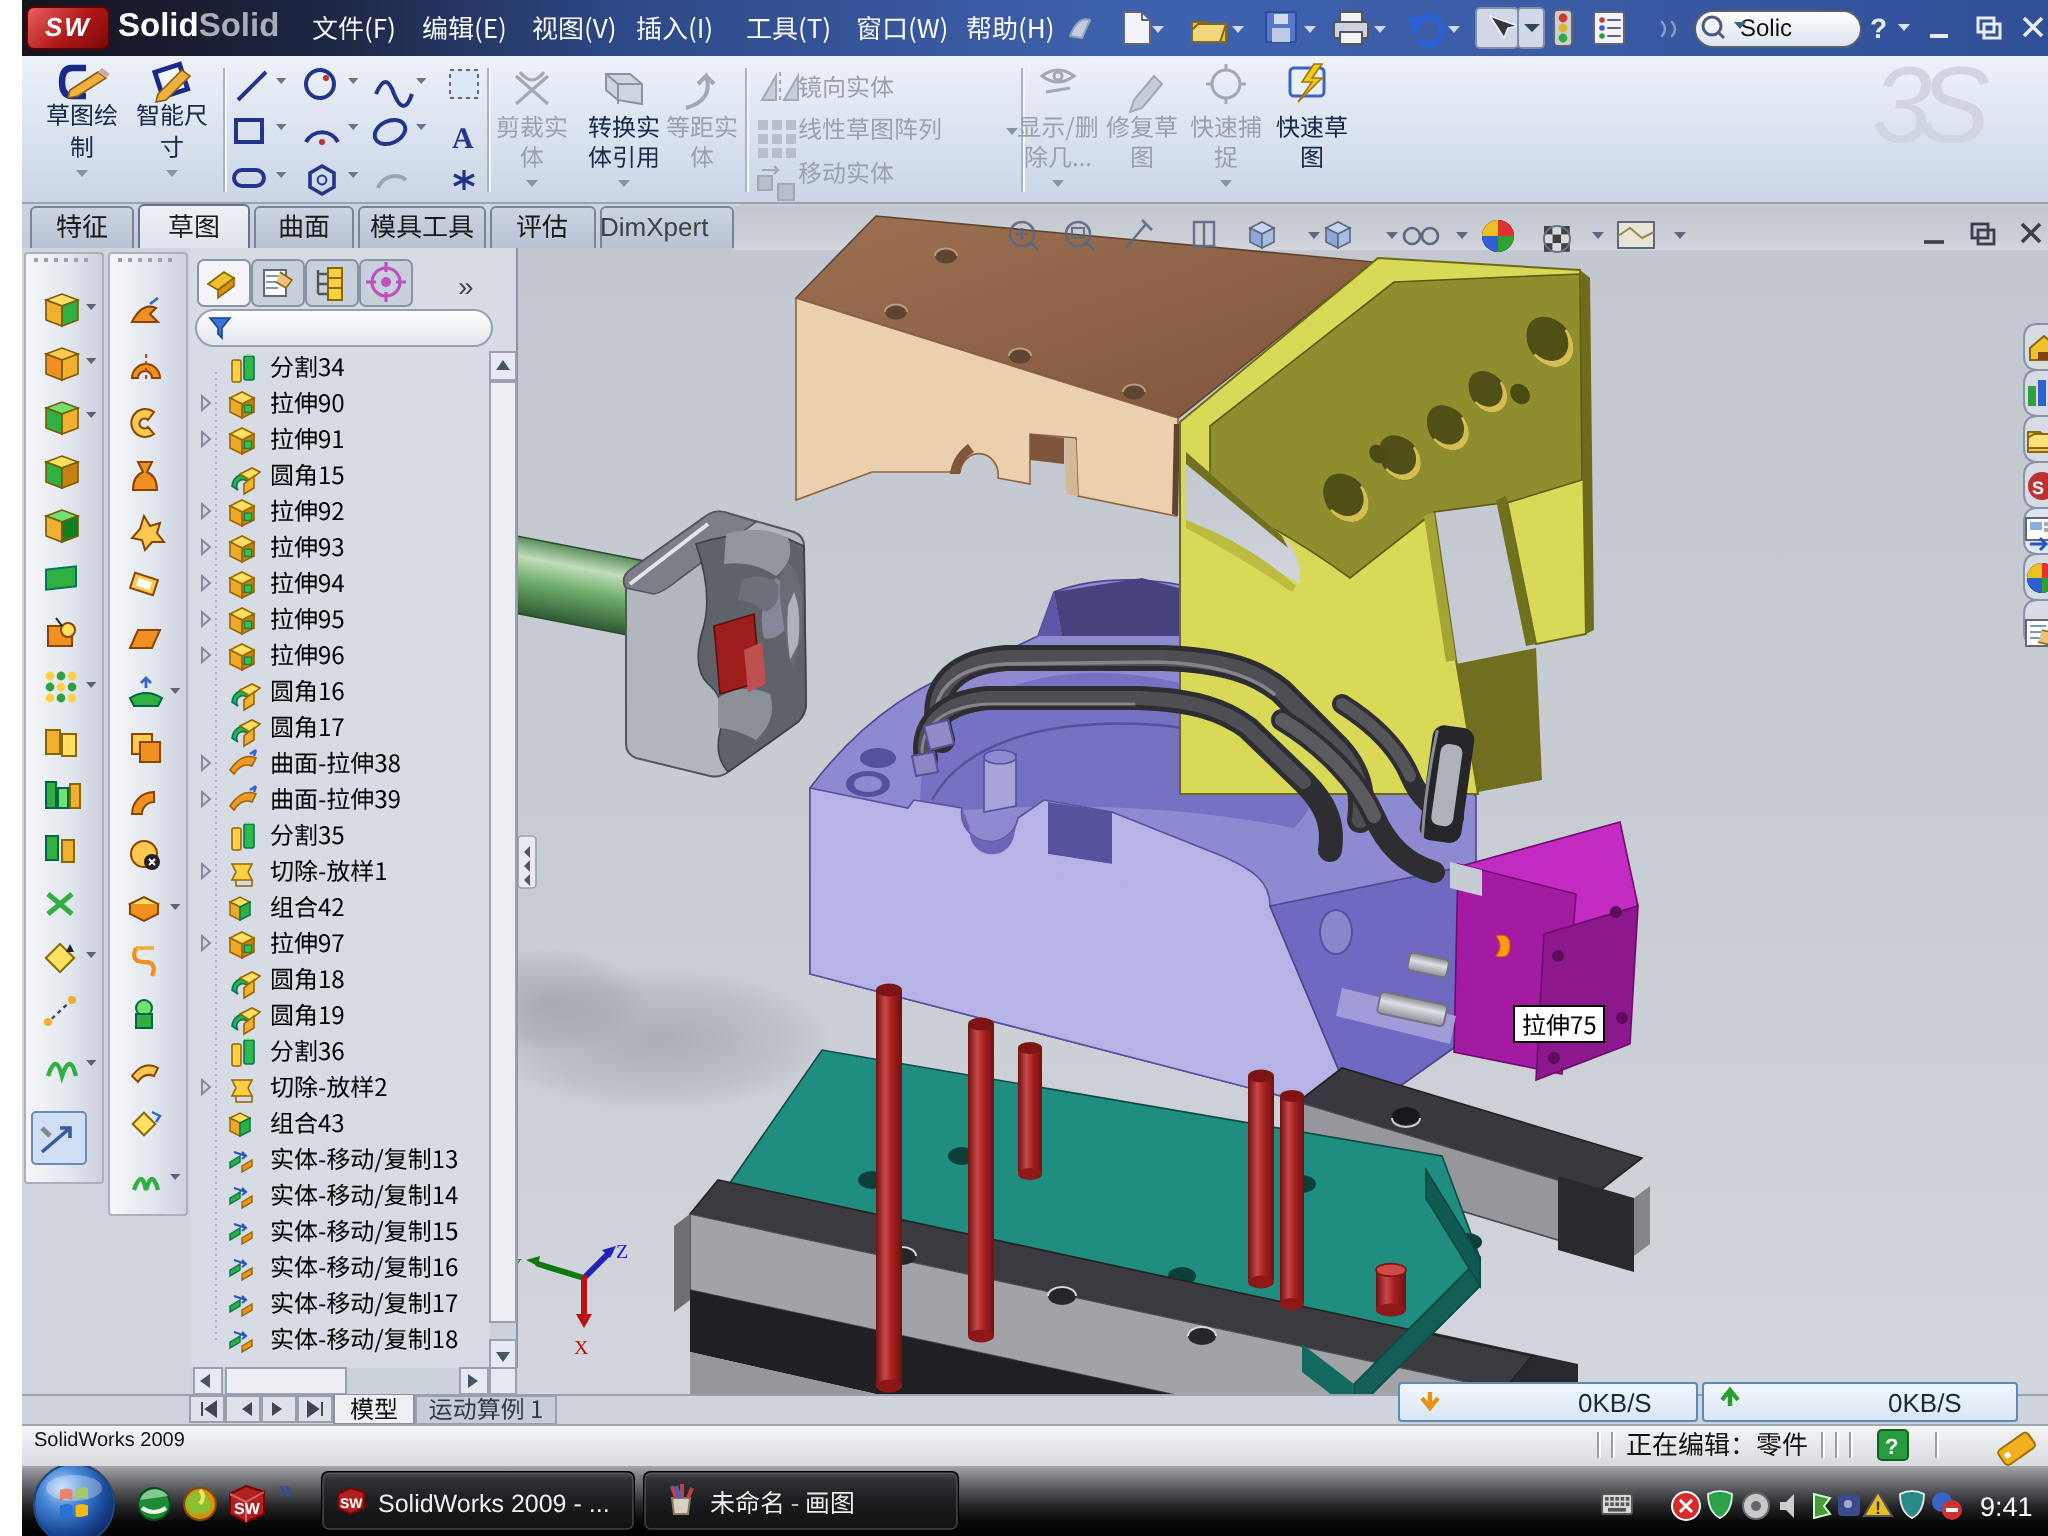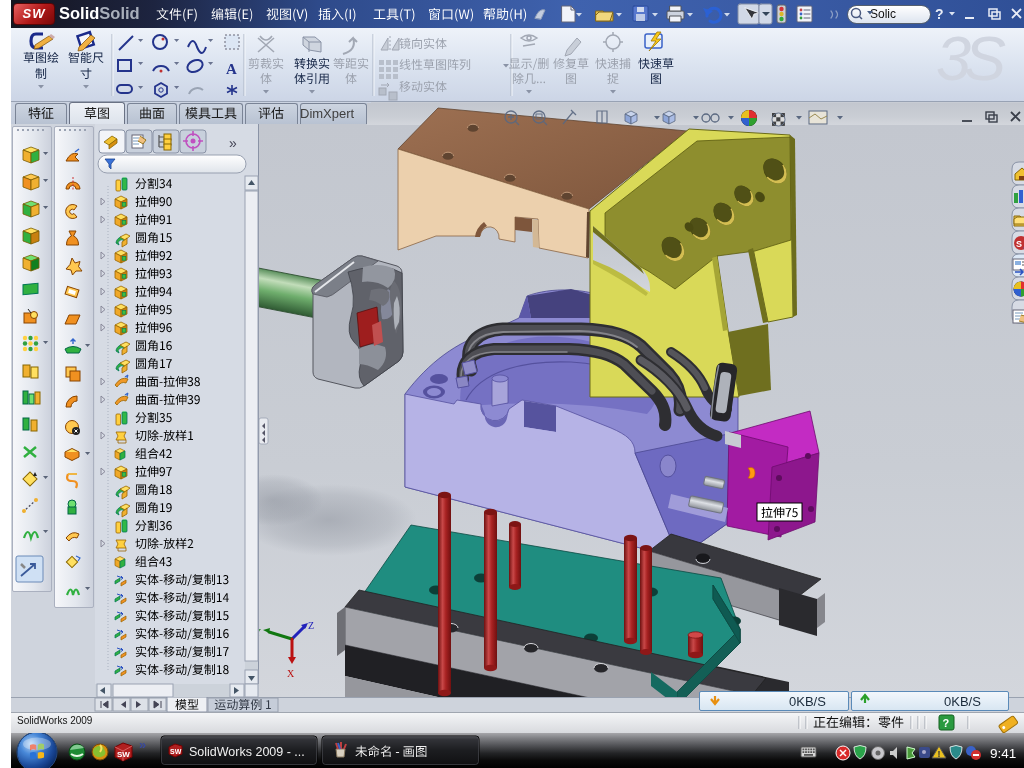--- a/index.html
+++ b/index.html
@@ -65,21 +65,21 @@
 <path d="M848 16 l3 3" stroke="#4a5a80" stroke-width="1.5"></path>
 <path d="M856 11 l3 3.5 3 -3.5 z" fill="#445c86"></path>
 <text x="924" y="19" font-size="14" font-weight="bold" fill="#e8ecf6" font-family="Liberation Sans">?</text>
 <path d="M938 12 l3 3.5 3 -3.5 z" fill="#dce4f2"></path>
 <path d="M954 18 h9" stroke="#e8ecf6" stroke-width="2"></path>
 <rect x="978" y="9" width="8" height="7" fill="none" stroke="#e8ecf6" stroke-width="1.5"></rect>
 <rect x="981" y="12" width="8" height="7" fill="none" stroke="#e8ecf6" stroke-width="1.5"></rect>
 <path d="M1001 9 l9 9 M1010 9 l-9 9" stroke="#e8ecf6" stroke-width="1.8"></path>
 </svg>
 <div class="a" style="left:0;top:28px;width:1024px;height:74px;background:linear-gradient(180deg,#eef2f9 0%,#dde5f1 45%,#ccd5e6 100%);border-bottom:1px solid #98a2b4"></div>
-<div class="a" style="left:925px;top:22px;font-size:63px;font-style:italic;font-weight:normal;color:#d0d5e0;letter-spacing:-7px">3S</div>
+<div class="a" style="left:925px;top:22px;font-size:54px;font-style:italic;font-weight:normal;color:#d0d5e0;letter-spacing:-7px">3S</div>
 <svg class="a" style="left:0;top:28px" width="1024" height="74">
       <path d="M101 6 v62" stroke="#aab4c4" stroke-width="1"></path>
       <path d="M102 6 v62" stroke="#f4f7fb" stroke-width="1"></path>
       <path d="M233 6 v62" stroke="#aab4c4" stroke-width="1"></path>
       <path d="M234 6 v62" stroke="#f4f7fb" stroke-width="1"></path>
       <path d="M362 6 v62" stroke="#aab4c4" stroke-width="1"></path>
       <path d="M363 6 v62" stroke="#f4f7fb" stroke-width="1"></path>
       <path d="M500 6 v62" stroke="#aab4c4" stroke-width="1"></path>
       <path d="M501 6 v62" stroke="#f4f7fb" stroke-width="1"></path>
       <g>

